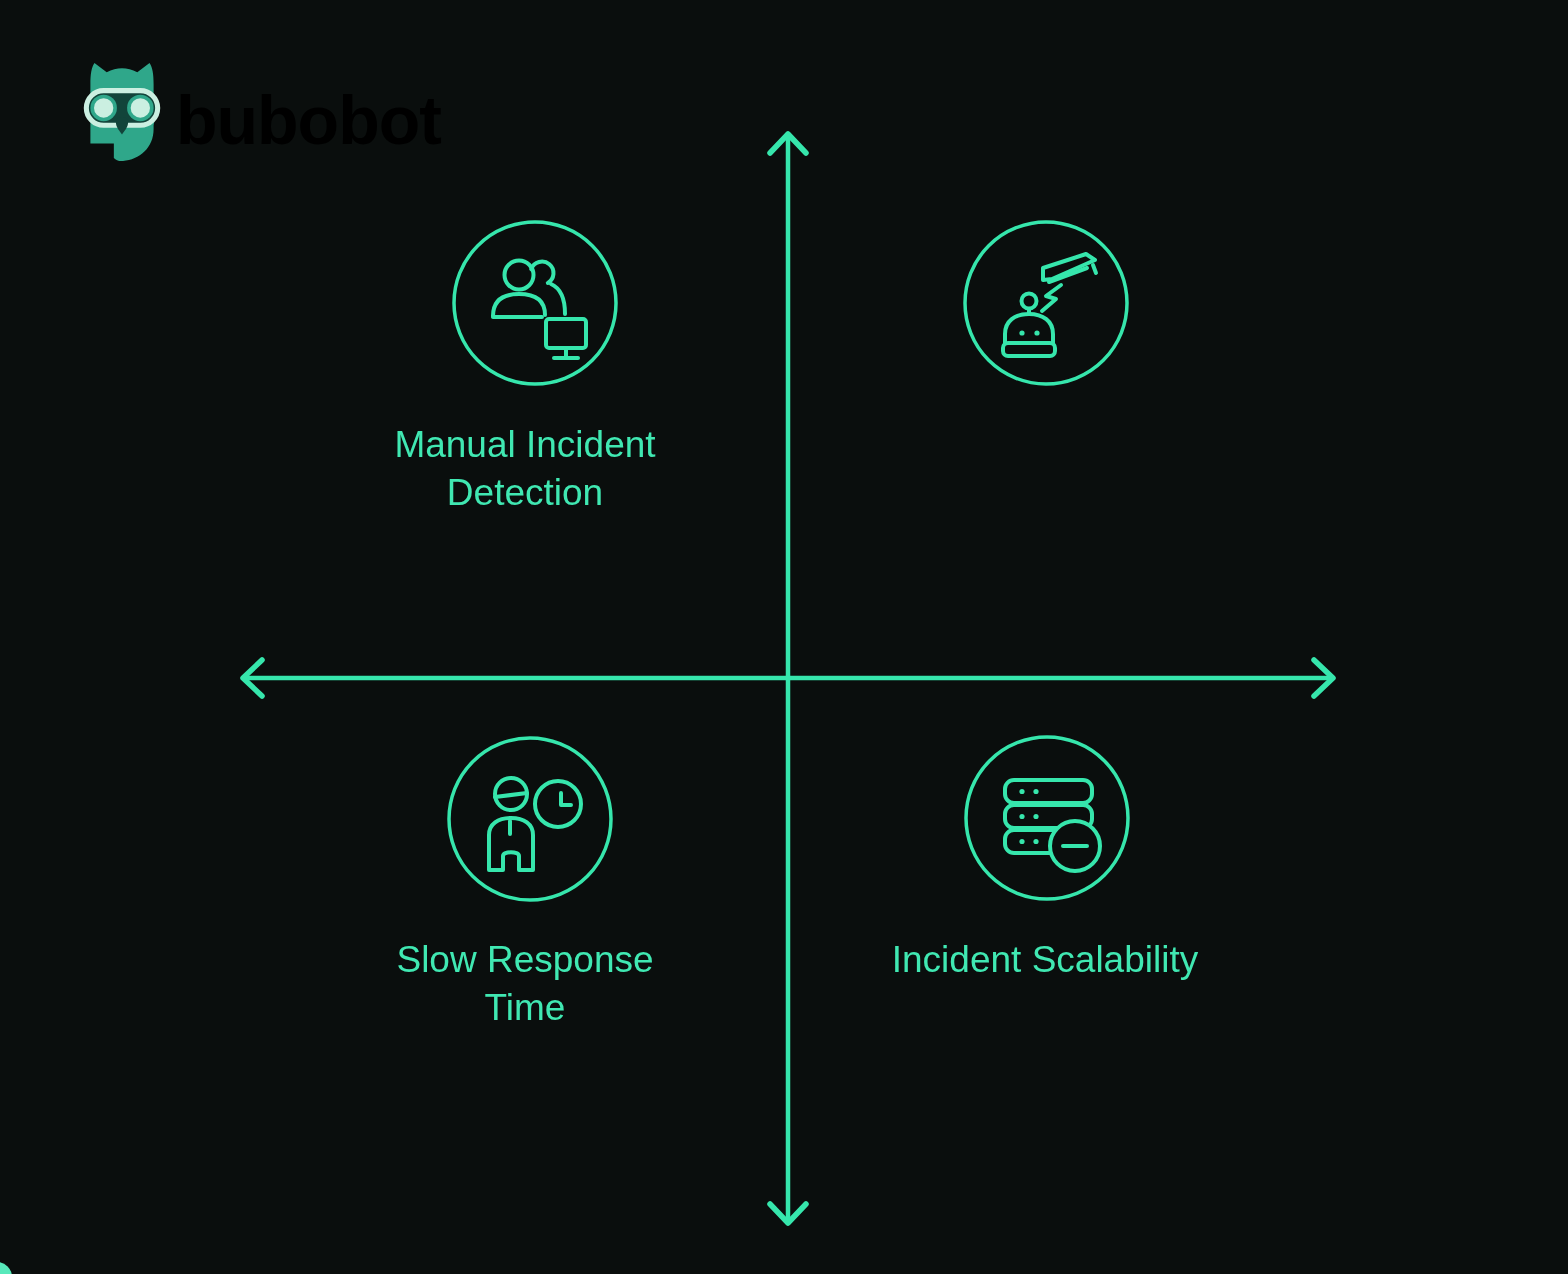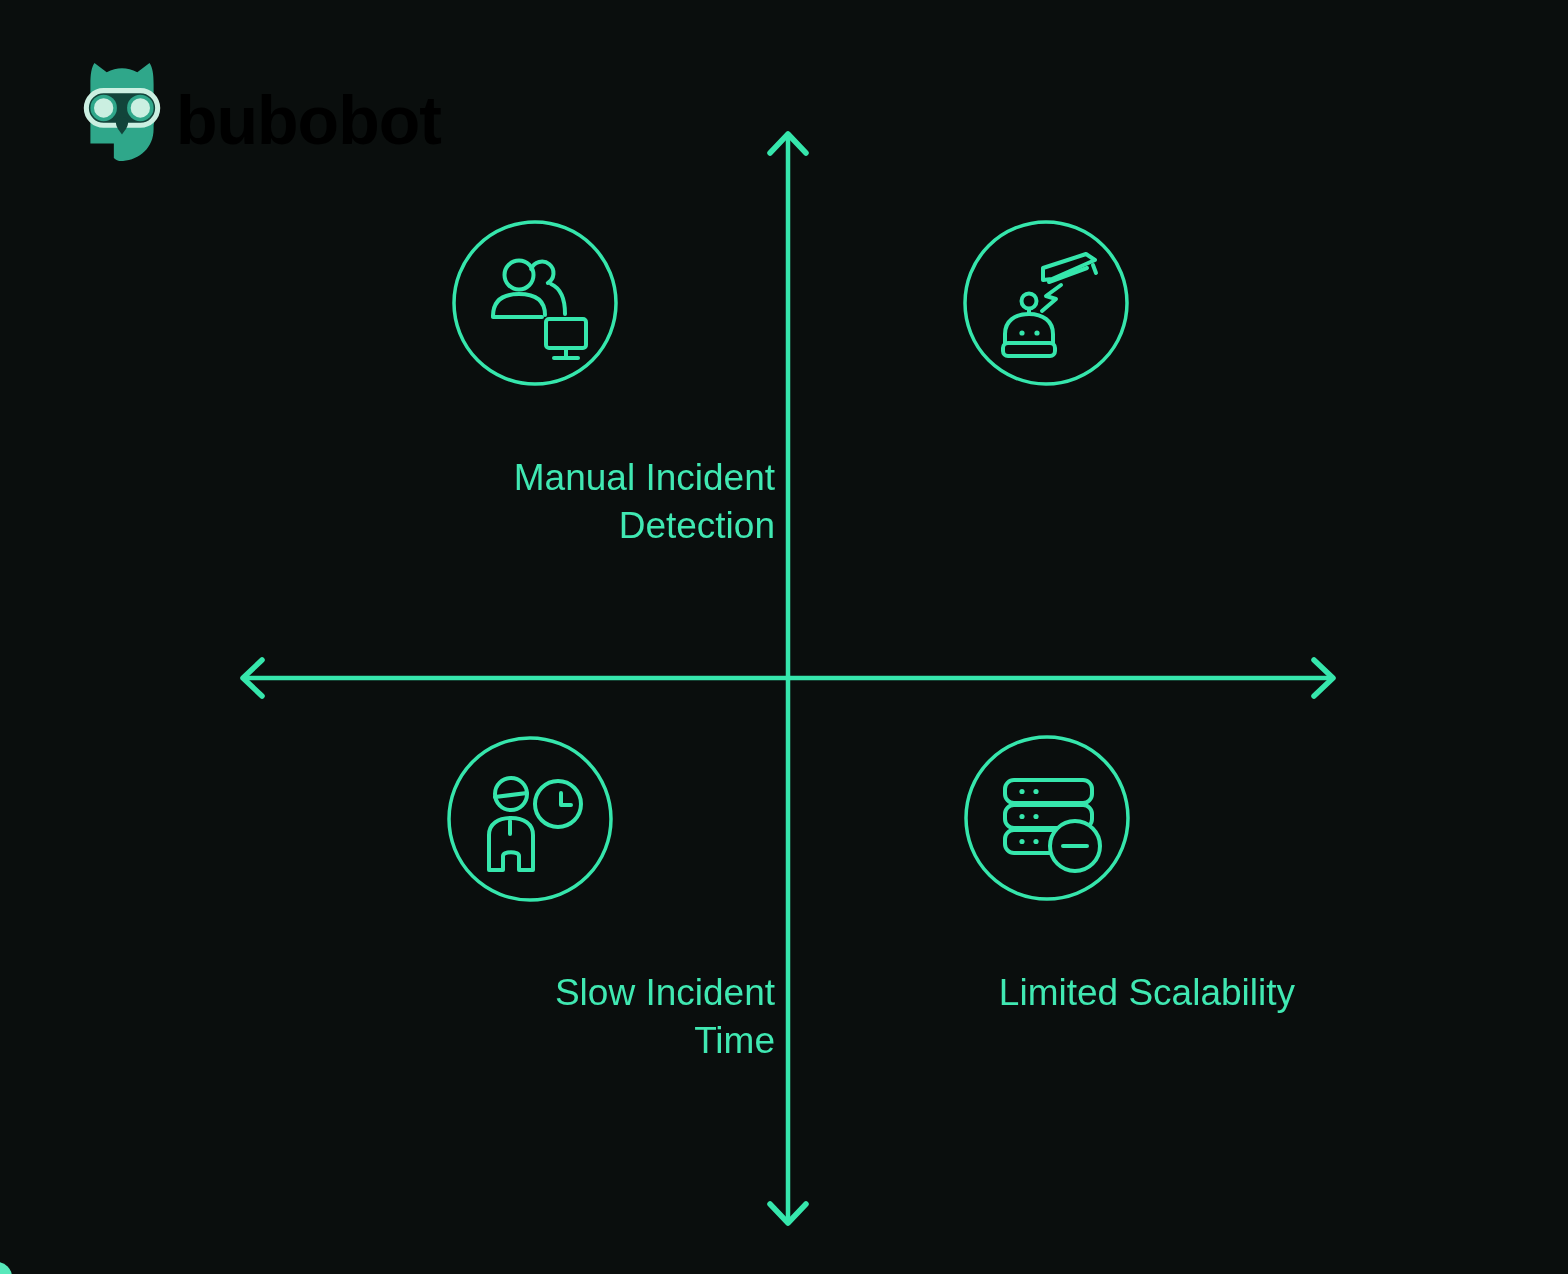--- a/index.html
+++ b/index.html
@@ -50,26 +50,25 @@
     height: 170px;
     color: var(--accent);
   }
   .qi-tl { left: 450px; top: 218px; }
   .qi-tr { left: 961px; top: 218px; }
   .qi-bl { left: 445px; top: 734px; }
   .qi-br { left: 962px; top: 733px; }
   .quadrant-label {
     position: absolute;
     width: 500px;
-    text-align: right;
+    text-align: center;
     font-size: 37px;
     line-height: 48px;
     color: var(--label-color);
     white-space: pre-line;
-    margin-top: 33px;
   }
   .ql-tl { left: 275px; top: 421px; }
   .ql-tr { left: 795px; top: 421px; }
   .ql-bl { left: 275px; top: 936px; }
   .ql-br { left: 795px; top: 936px; }
 </style>
 </head>
 <body>
 
 <div class="stage">
@@ -155,17 +154,17 @@
       <circle cx="74" cy="83.5" r="2.6" fill="currentColor" stroke="none"></circle>
       <circle cx="60" cy="108.5" r="2.6" fill="currentColor" stroke="none"></circle>
       <circle cx="74" cy="108.5" r="2.6" fill="currentColor" stroke="none"></circle>
       <circle cx="113" cy="113" r="25" fill="var(--background)" stroke-width="4"></circle>
       <line x1="101" y1="113" x2="125" y2="113" stroke-width="4"></line>
     </g>
   </svg>
 
   <div class="quadrant-label ql-tl">Manual Incident
 Detection</div>
-  <div class="quadrant-label ql-bl">Slow Incident
+  <div class="quadrant-label ql-bl">Slow Response
 Time</div>
-  <div class="quadrant-label ql-br">Limited Scalability</div>
+  <div class="quadrant-label ql-br">Incident Scalability</div>
 
 </div>
 
 </body></html>

